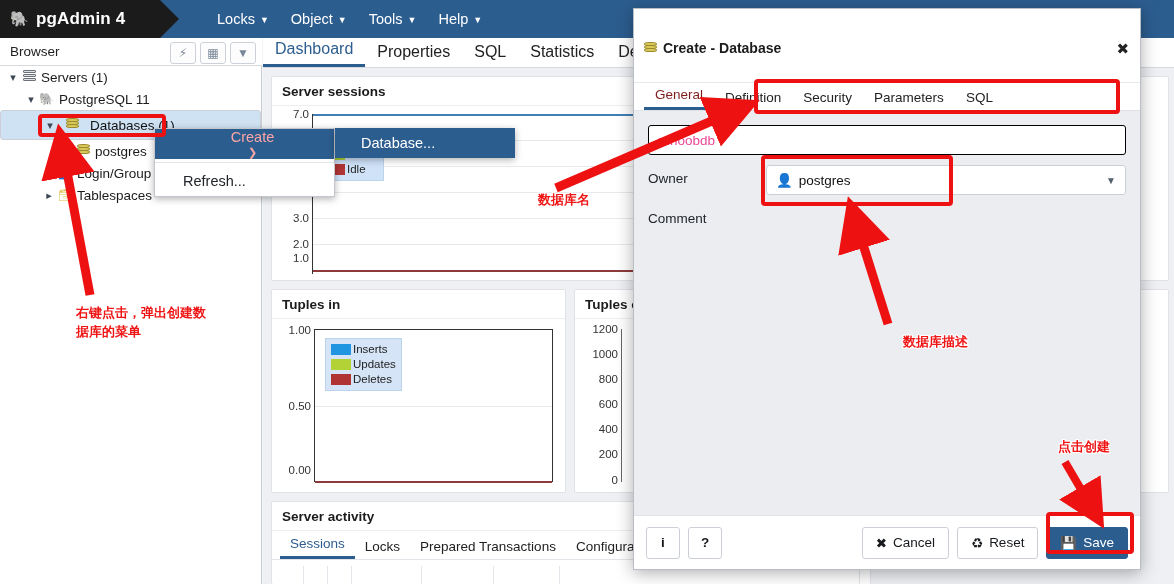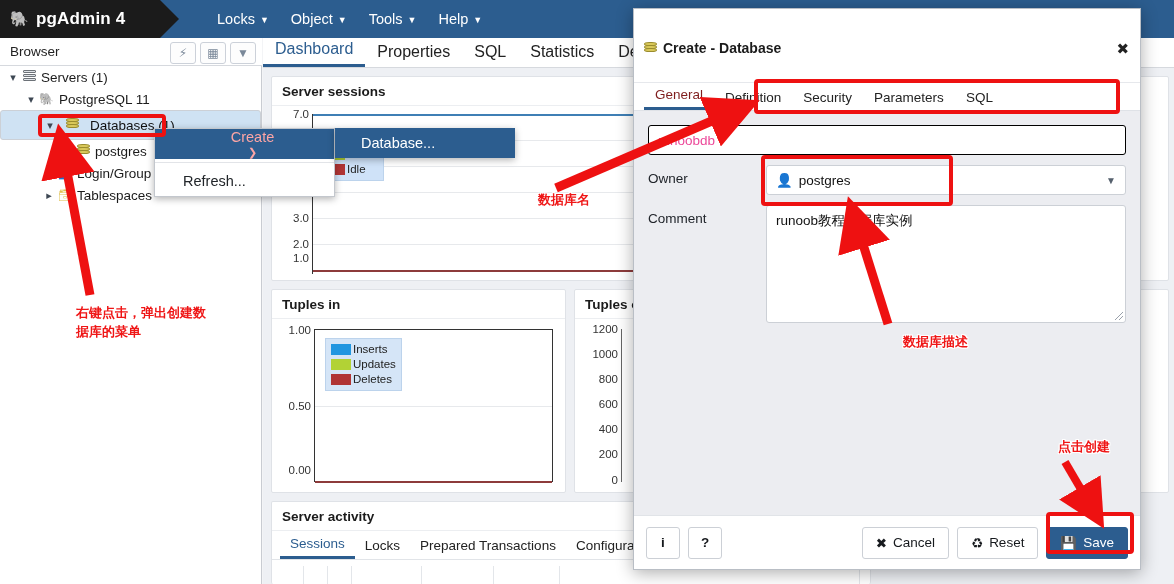--- a/index.html
+++ b/index.html
@@ -123,21 +123,21 @@
   }
   .gl { position:absolute; left:0; right:0; height:1px; background:#e7e9ec; }
 
   .legend {
     position:absolute; left:10px; top:8px; background:#d5e5f7;
     border:1px solid #bcd3ec; padding:3px 5px;
   }
   .legend-row { display:flex; align-items:center; font-size:11.5px; color:#222; line-height:15px; }
   .swatch { width:20px; height:11px; margin-right:2px; display:inline-block; }
 
-  .act-tabs { display:flex; align-items:center; border-bottom:1px solid #e1e4e8; padding-left:8px; }
+  .act-tabs { display:flex; align-items:flex-end; border-bottom:1px solid #e1e4e8; padding-left:8px; }
   .act-tab { font-size:13.5px; padding:5px 10px 5px; color:#222; }
   .act-tab.active { color:#2c5d8f; border-bottom:3px solid #2c5d8f; }
   .grid-row { display:flex; height:22px; }
   .grid-cell { border-right:1px solid #e3e6ea; border-bottom:1px solid #e3e6ea; background:#fff; }
 
   
   .dialog {
     position:absolute; left:633px; top:8px; width:508px; height:562px;
     background:#fff; border:1px solid #b9bec5; box-shadow:0 3px 16px rgba(0,0,0,.32);
     z-index:40; display:flex; flex-direction:column;
@@ -425,25 +425,20 @@
           <div class="sel">
             <span style="color:#7aa6d6;">👤</span>
             <span>postgres</span>
             <span class="caret">▼</span>
           </div>
         </div>
       </div>
 
       <div class="frow">
         <div class="flabel">Comment</div>
-        <div class="fctl">
-          <div class="ta">
-            <span>runoob教程数据库实例</span>
-          </div>
-        </div>
       </div>
 
     </div>
     <div class="dlg-footer">
       <div class="btn sq">i</div>
       <div class="btn sq">?</div>
       <div class="spacer"></div>
       <div class="btn">
         <span>✖</span>
         <span>Cancel</span>

